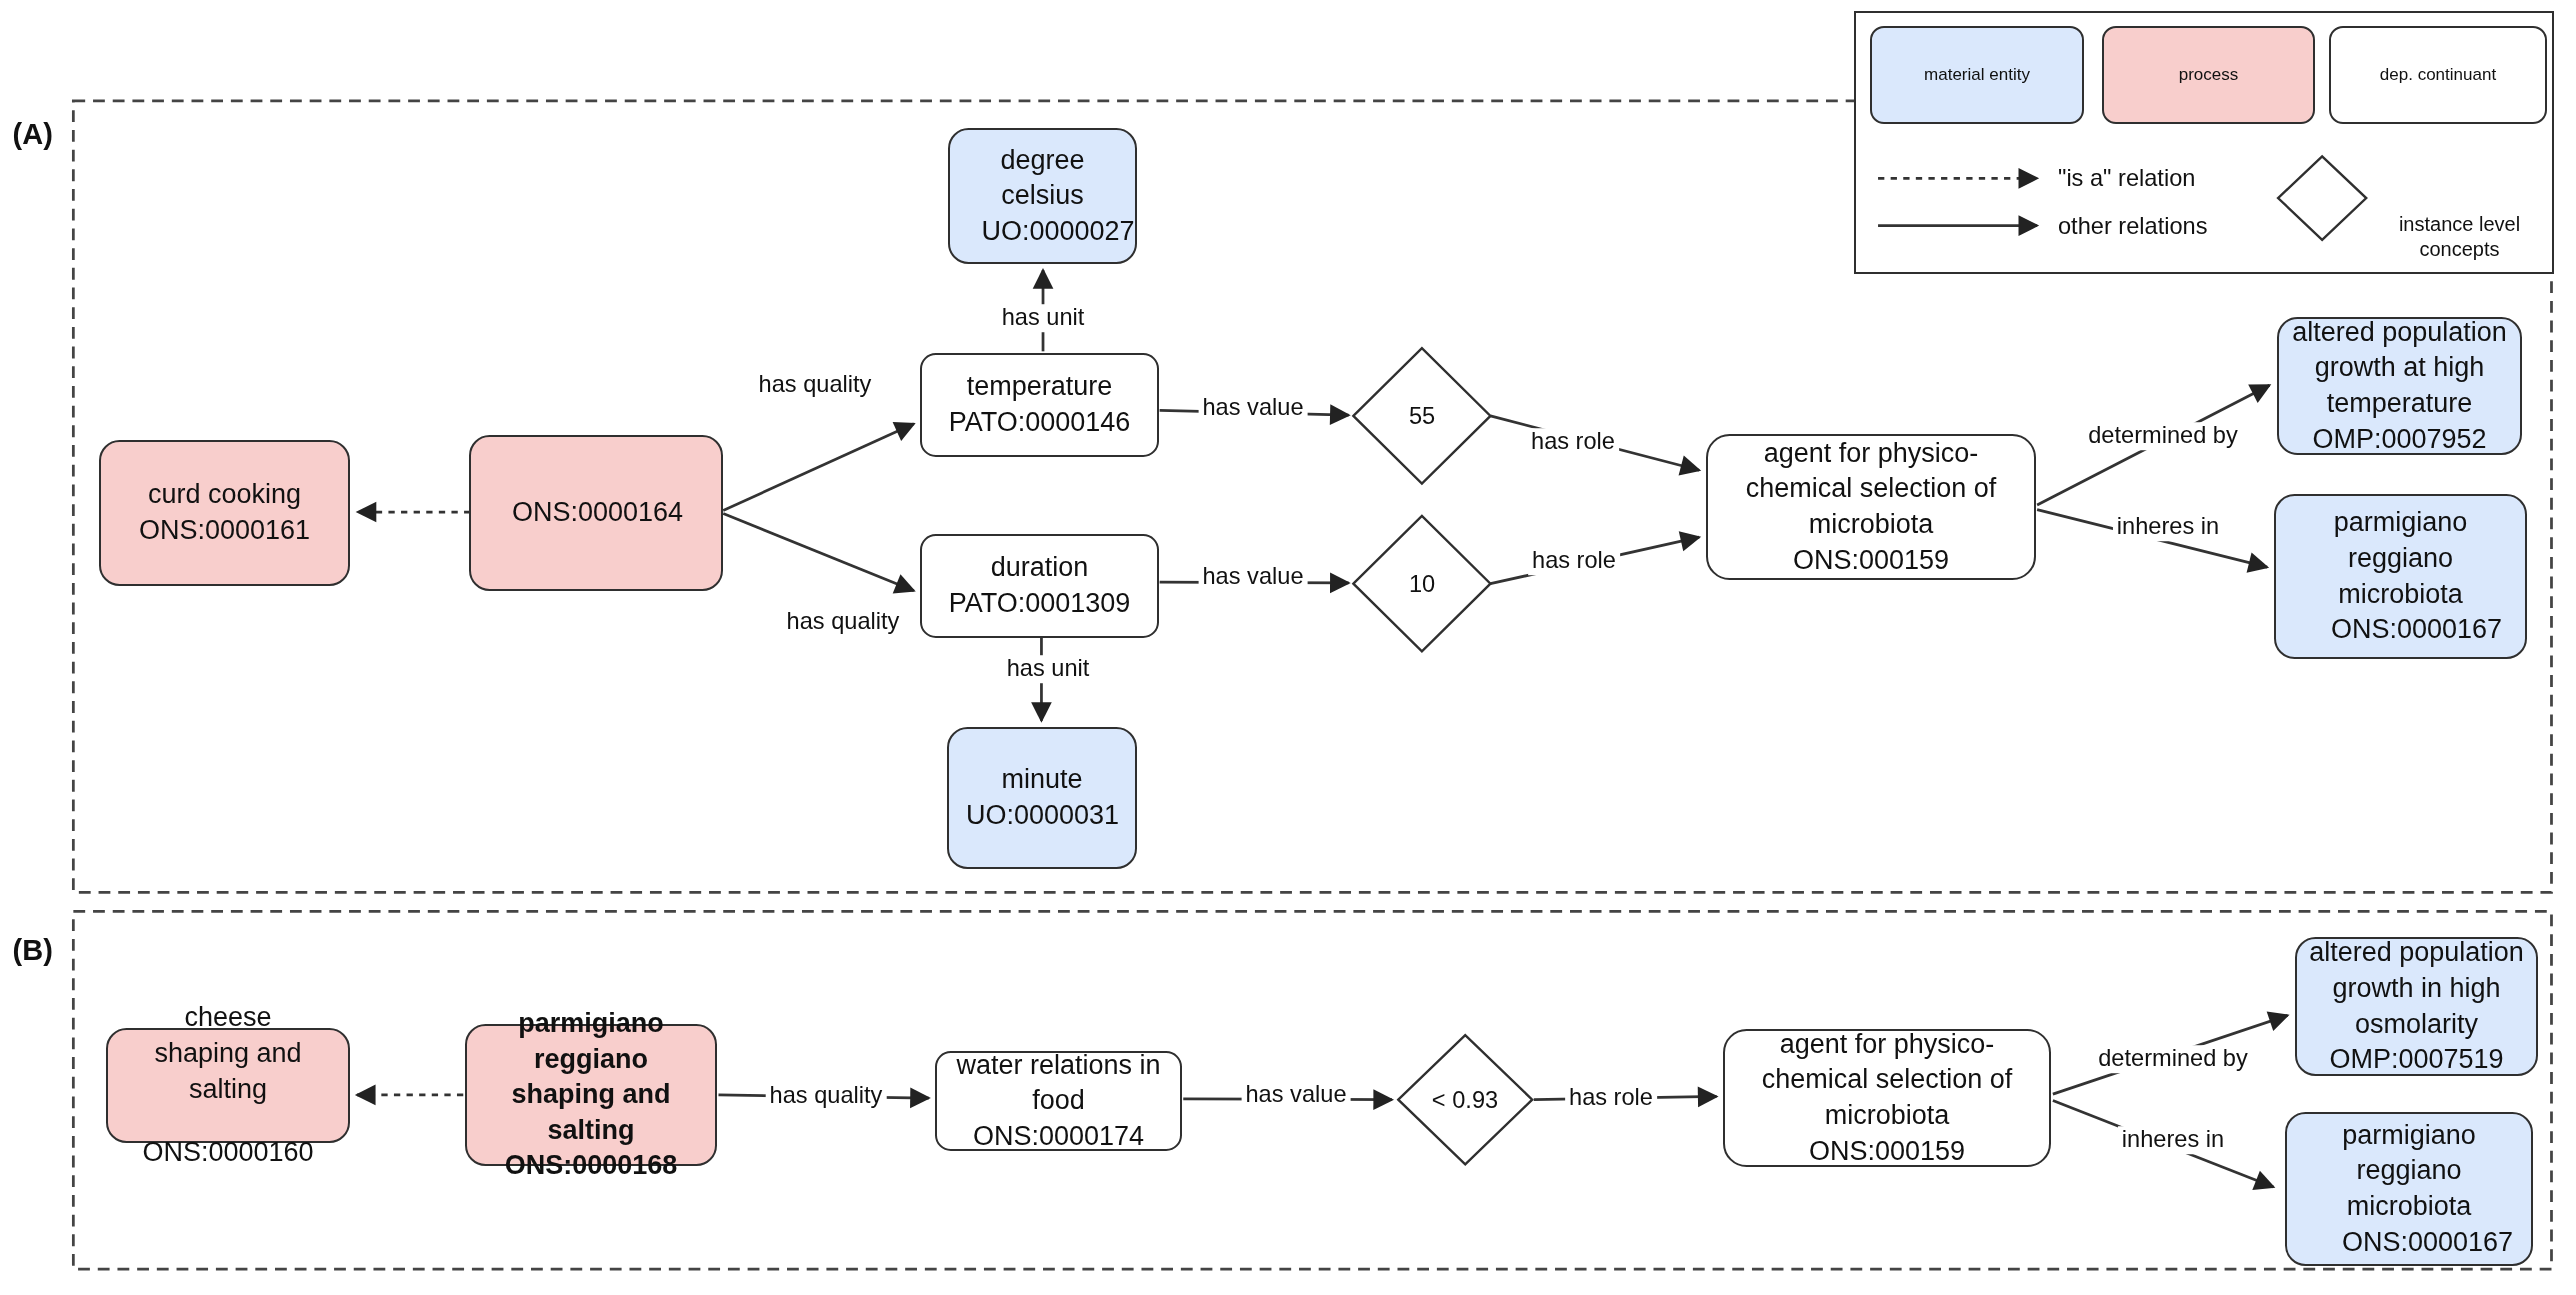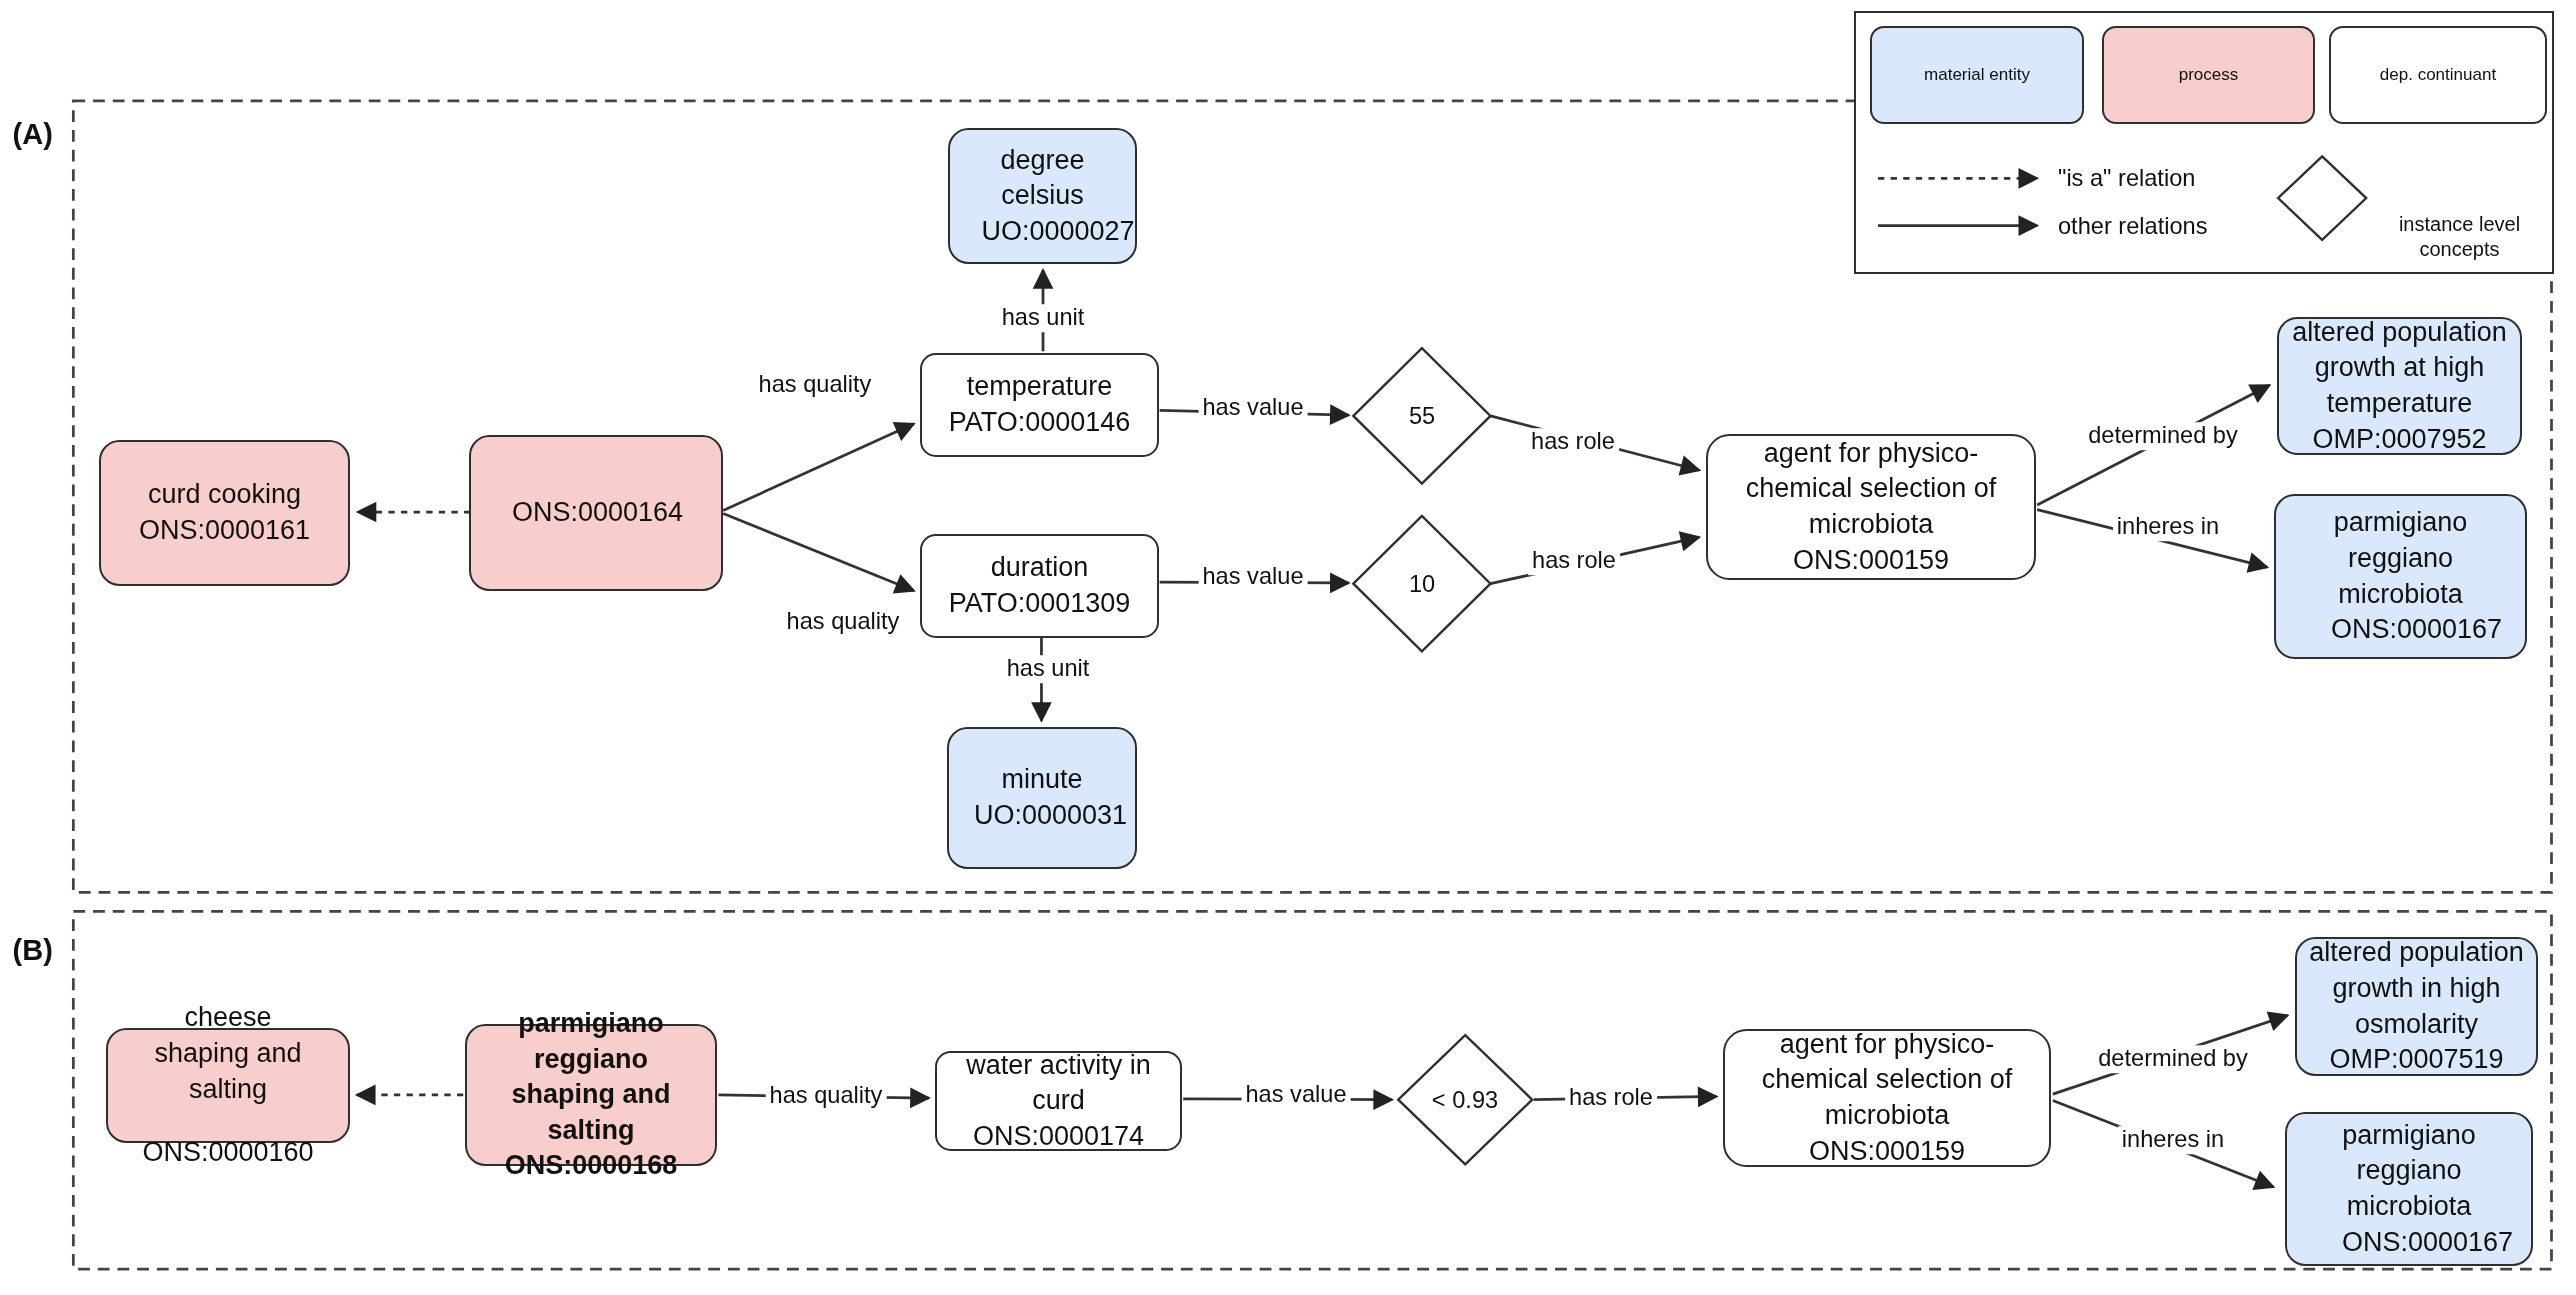--- a/index.html
+++ b/index.html
@@ -88,21 +88,21 @@
     <span class="code">PATO:0000146</span>
   </div>
   <div class="node blue" style="left:948px;top:128px;width:189px;height:136px;padding:0 31.5px;">
     <span class="lbl">degree celsius</span>
     <span class="code">UO:0000027</span>
   </div>
   <div class="node" style="left:920px;top:534px;width:239px;height:104px;padding:0 15.8px;border-radius:15.8px;">
     <span class="lbl">duration</span>
     <span class="code">PATO:0001309</span>
   </div>
-  <div class="node blue" style="left:947px;top:727px;width:190px;height:142px;padding:0 25px;">
+  <div class="node blue" style="left:947px;top:727px;width:190px;height:142px;padding:0 17px;">
     <span class="lbl">minute</span>
     <span class="code">UO:0000031</span>
   </div>
   <div class="node" style="left:1706px;top:434px;width:330px;height:146px;padding:0 26px;border-radius:23.6px;">
     <span class="lbl">agent for physico-chemical selection of microbiota</span>
     <span class="code">ONS:000159</span>
   </div>
   <div class="node blue" style="left:2277px;top:317px;width:245px;height:138px;padding:0 7.9px;">
     <span class="lbl">altered population growth at high temperature</span>
     <span class="code">OMP:0007952</span>
@@ -114,21 +114,21 @@
 
   <div class="node pink" style="left:106px;top:1028px;width:244px;height:115px;padding:0 31.5px;gap:28px;">
     <span class="lbl">cheese shaping and salting</span>
     <span class="code">ONS:0000160</span>
   </div>
   <div class="node pink" style="left:465px;top:1024px;width:252px;height:142px;padding:0 35px;font-weight:bold;">
     <span class="lbl">parmigiano reggiano shaping and salting</span>
     <span class="code">ONS:0000168</span>
   </div>
   <div class="node" style="left:935px;top:1051px;width:247px;height:100px;padding:0 11px;border-radius:15.8px;">
-    <span class="lbl">water activity in curd</span>
+    <span class="lbl">water relations in food</span>
     <span class="code">ONS:0000174</span>
   </div>
   <div class="node" style="left:1723px;top:1029px;width:328px;height:138px;padding:0 26px;border-radius:23.6px;">
     <span class="lbl">agent for physico-chemical selection of microbiota</span>
     <span class="code">ONS:000159</span>
   </div>
   <div class="node blue" style="left:2295px;top:937px;width:243px;height:139px;padding:0 7.9px;">
     <span class="lbl">altered population growth in high osmolarity</span>
     <span class="code">OMP:0007519</span>
   </div>

